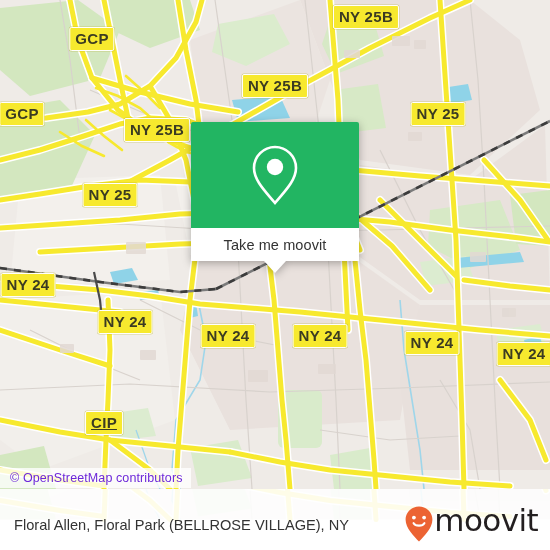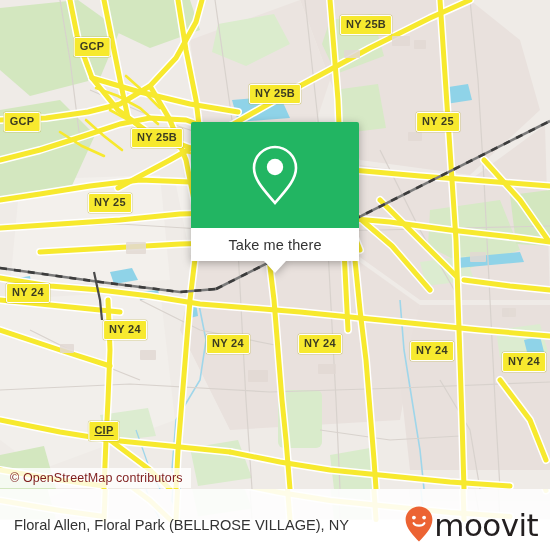--- a/index.html
+++ b/index.html
@@ -17,41 +17,40 @@
 
   
   #attrib{
     position:absolute;left:0;top:466px;width:550px;height:23px;
     display:flex;align-items:center;
     pointer-events:none;
   }
   #attrib .attr-inner{
     background:rgba(255,255,255,0.78);
     padding:3px 8px 3px 10px;
-    font-size:12.5px;color:#7f1d1d;letter-spacing:0.1px;
+    font-size:12.5px;color:#6d28d9;letter-spacing:0.1px;
     font-family:"Liberation Sans","DejaVu Sans",sans-serif;
   }
 
   
   .shield{
     position:absolute;
     background:#f7e92e;
     border:1.6px solid #ffffff;
     border-radius:2px;
     color:#3b3b22;
-    font-size:11px;
+    font-size:15px;
     font-weight:bold;
     line-height:1;
     padding:3px 5px 4px 5px;
     white-space:nowrap;
     letter-spacing:0.3px;
     box-shadow:0 0 0 0.5px rgba(180,170,40,0.45);
     font-family:"Liberation Sans","DejaVu Sans",sans-serif;
     transform:translate(-50%,-50%);
-    margin-top:8px;
   }
 
   
   #popup{
     position:absolute;left:191px;top:122px;width:168px;
     filter:drop-shadow(0 2px 4px rgba(0,0,0,0.30));
   }
   #popup .card-head{
     background:#22b562;height:106px;
     border-radius:2px 2px 0 0;
@@ -82,21 +81,21 @@
   }
   #bottombar .bb-inner{
     position:relative;
     display:flex;align-items:center;justify-content:space-between;
     height:61px;padding:12px 12px 0 14px;box-sizing:border-box;
   }
   #addr{
     font-size:14.6px;line-height:1.42;color:#333333;
     max-width:400px;
   }
-  #logo{display:flex;align-items:center;gap:0;}
+  #logo{display:flex;align-items:flex-start;gap:0;}
   #logo .logo-word{
     font-size:31px;line-height:1;color:#231f20;letter-spacing:-0.6px;
     font-family:"DejaVu Sans","Liberation Sans",sans-serif;
     font-weight:500;
   }
 </style>
 </head>
 <body>
 
 <div id="screen">
@@ -295,21 +294,21 @@
     <div id="popup">
       <div class="card-head">
         <span>
           <svg class="pin-svg" width="52" height="64" viewBox="0 0 52 64">
             <path d="M26 4 C14.4 4 5 13.4 5 25 C5 38 18 50 26 60 C34 50 47 38 47 25 C47 13.4 37.6 4 26 4 Z" fill="none" stroke="#ffffff" stroke-width="2.6"></path>
             <circle cx="26" cy="24" r="8.2" fill="#ffffff"></circle>
           </svg>
         </span>
       </div>
       <div class="card-foot">
-        <span>Take me there</span>
+        <span>Take me moovit</span>
       </div>
       <div class="tail"></div>
     </div>
 
     <div id="attrib">
       <span class="attr-inner">© OpenStreetMap contributors</span>
     </div>
   </div>
 
   <div id="bottombar">

